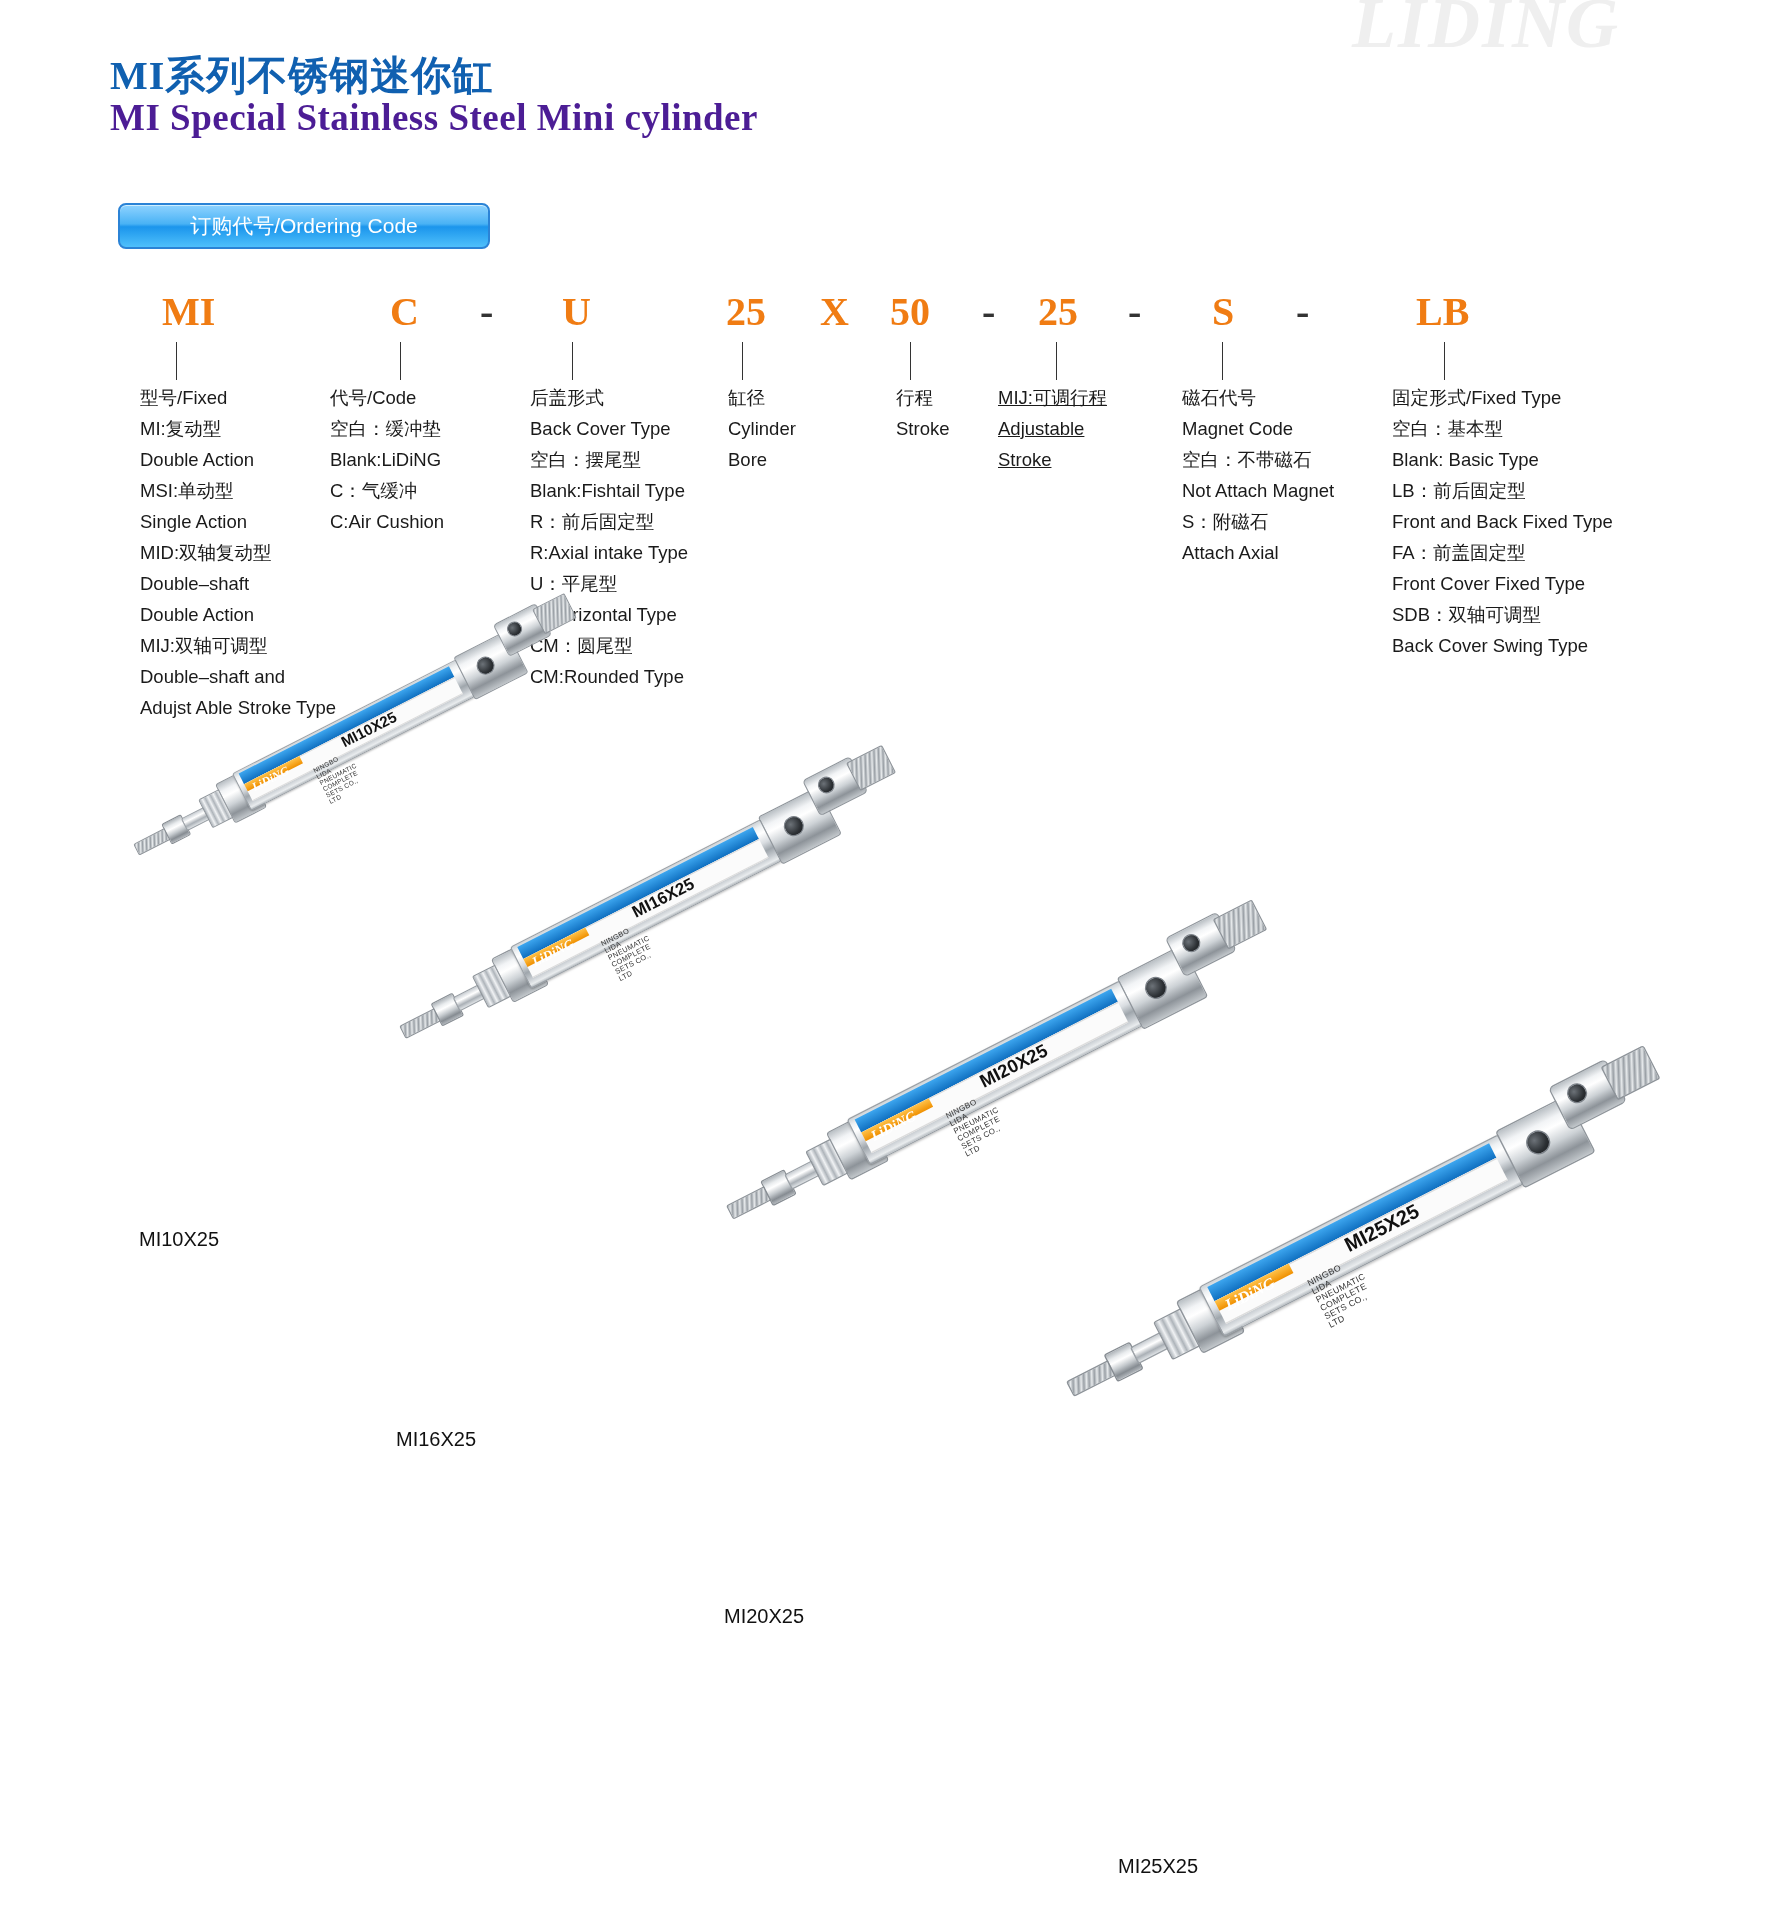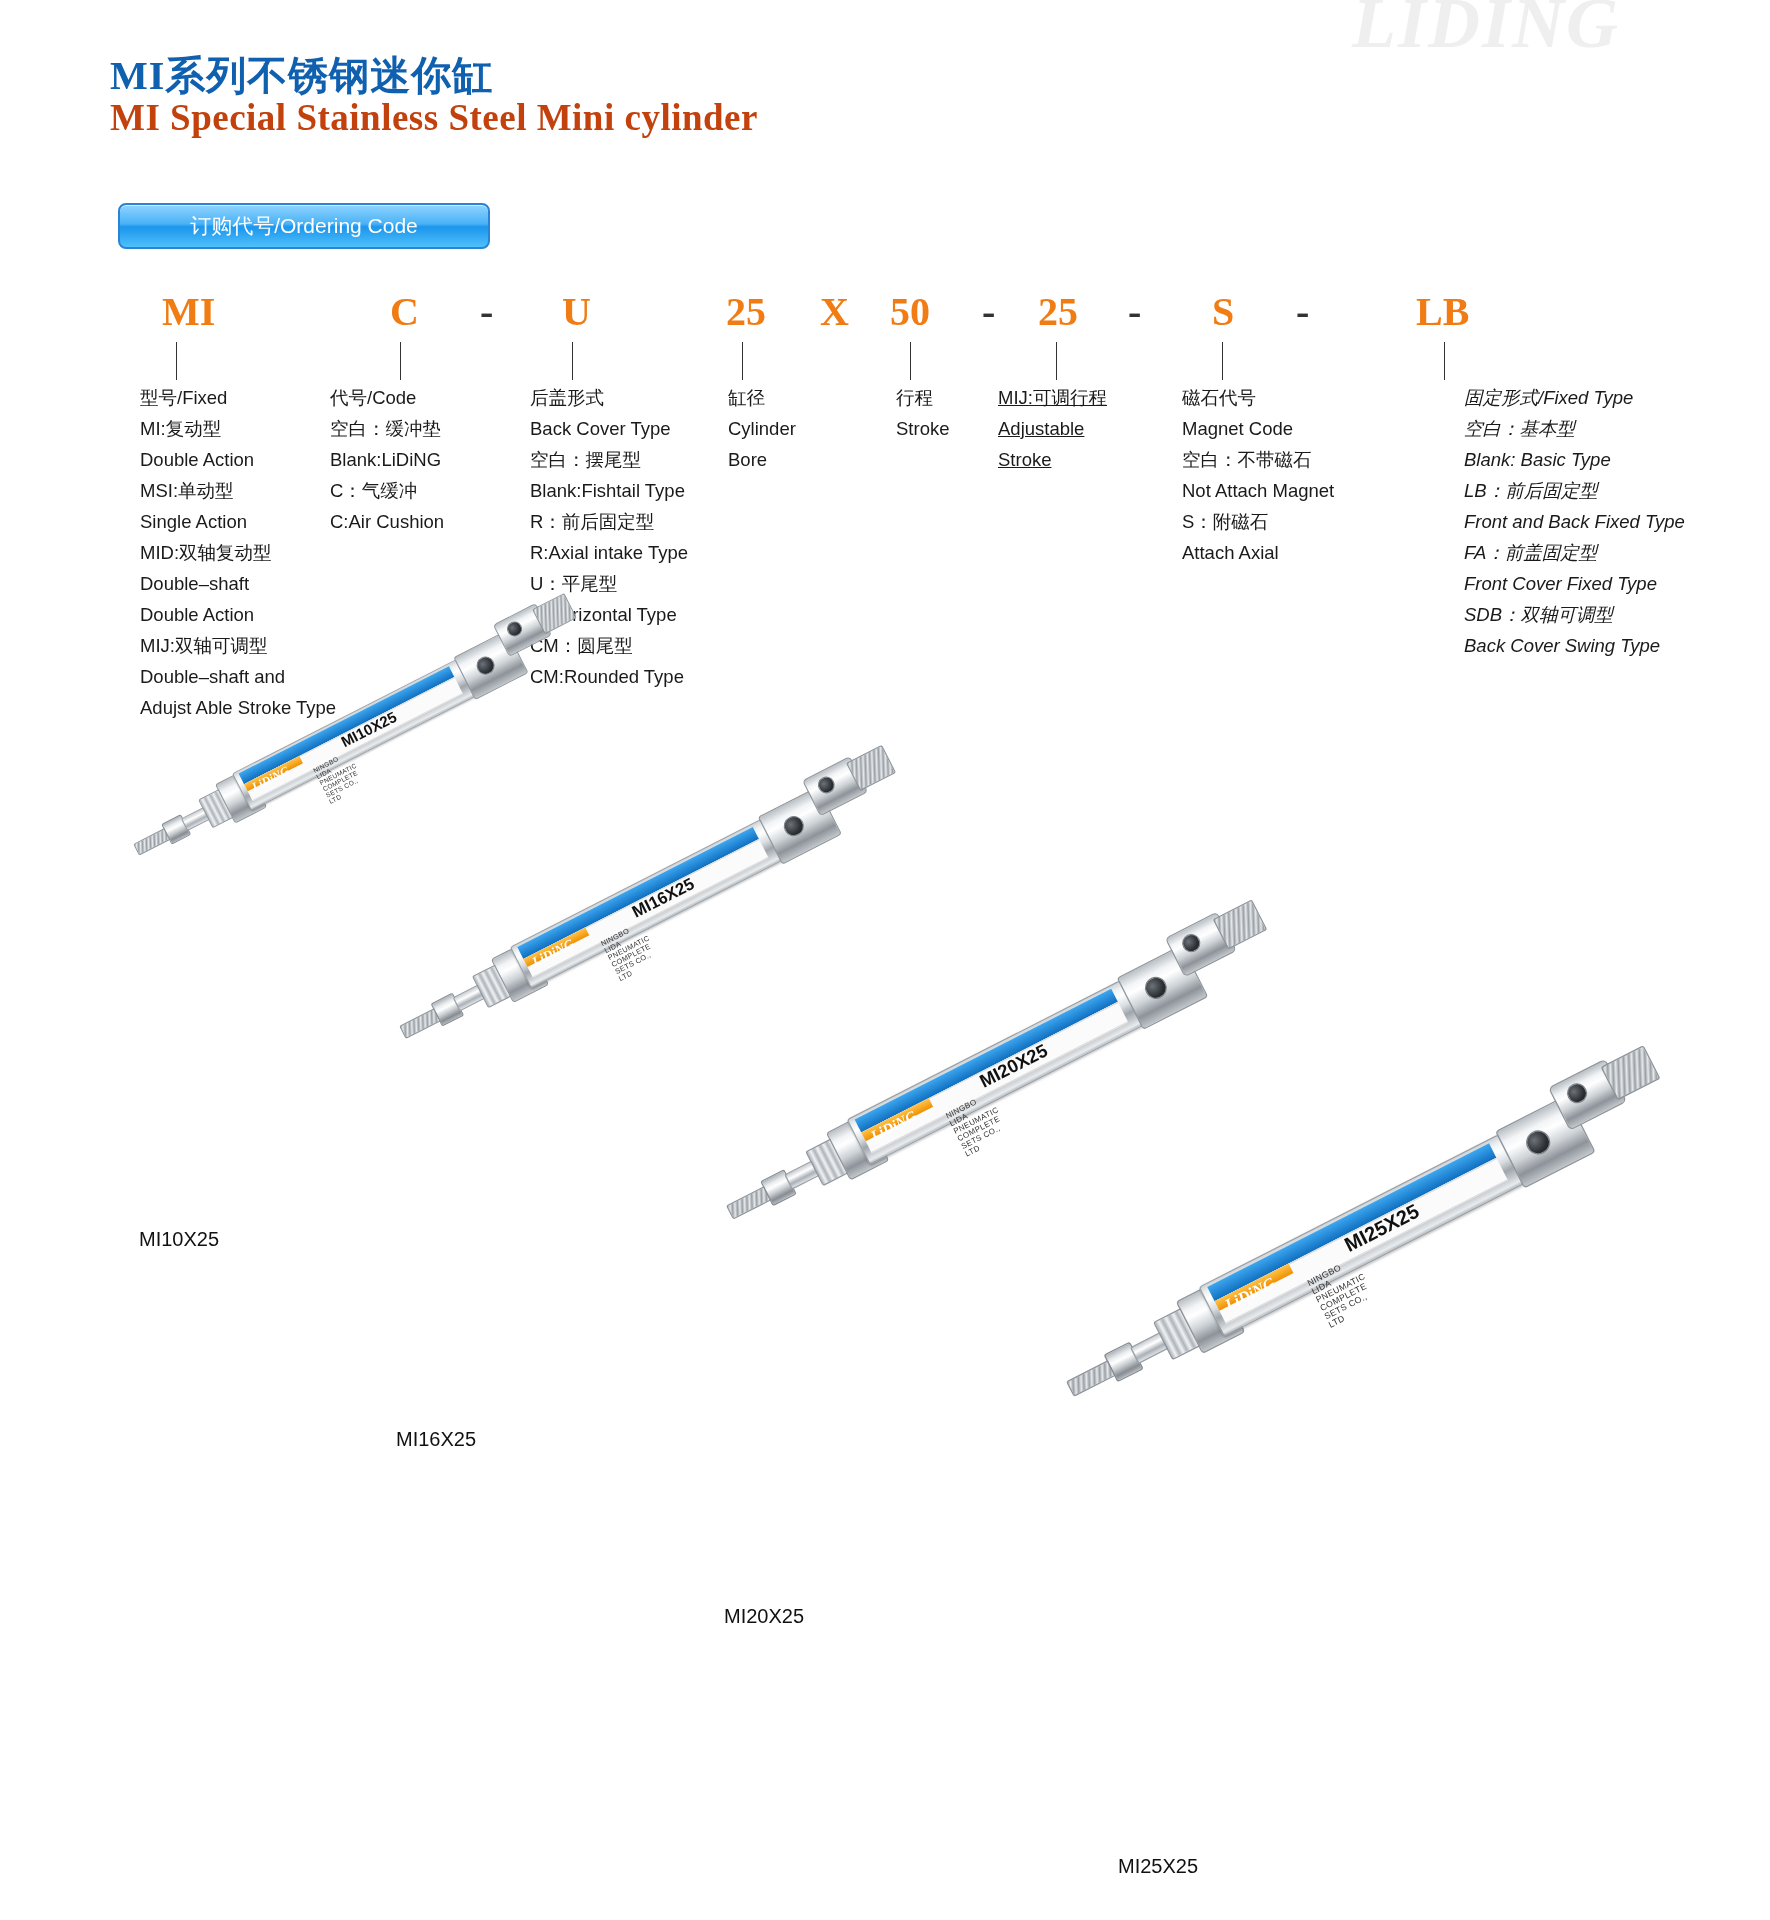--- a/index.html
+++ b/index.html
@@ -40,21 +40,21 @@
     color: #1060b0;
     letter-spacing: 1px;
   }
   .title-en {
     position: absolute;
     left: 110px;
     top: 96px;
     font-family: "Liberation Serif", serif;
     font-size: 37px;
     font-weight: bold;
-    color: #c2410c;
+    color: #4c1d95;
     letter-spacing: 0.5px;
   }
 
   
   .badge {
     position: absolute;
     left: 118px;
     top: 203px;
     width: 368px;
     height: 42px;
@@ -294,21 +294,21 @@
     <div class="leader" style="left: 1222px; top: 342px; height: 38px;"></div>
     <div class="col" style="left: 1182px;">
       <div>磁石代号</div>
       <div>Magnet Code</div>
       <div>空白：不带磁石</div>
       <div>Not Attach Magnet</div>
       <div>S：附磁石</div>
       <div>Attach Axial</div>
     </div>
     <div class="leader" style="left: 1444px; top: 342px; height: 38px;"></div>
-    <div class="col" style="left: 1464px; font-style: italic;">
+    <div class="col" style="left: 1392px;">
       <div>固定形式/Fixed Type</div>
       <div>空白：基本型</div>
       <div>Blank: Basic Type</div>
       <div>LB：前后固定型</div>
       <div>Front and Back Fixed Type</div>
       <div>FA：前盖固定型</div>
       <div>Front Cover Fixed Type</div>
       <div>SDB：双轴可调型</div>
       <div>Back Cover Swing Type</div>
     </div>

